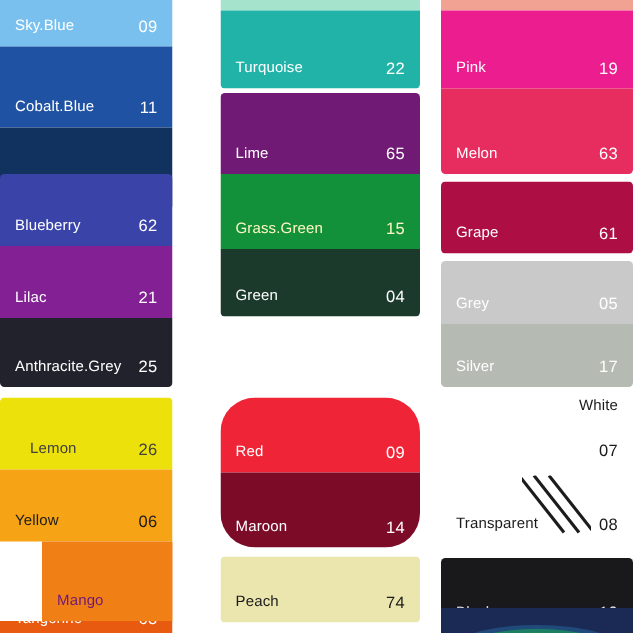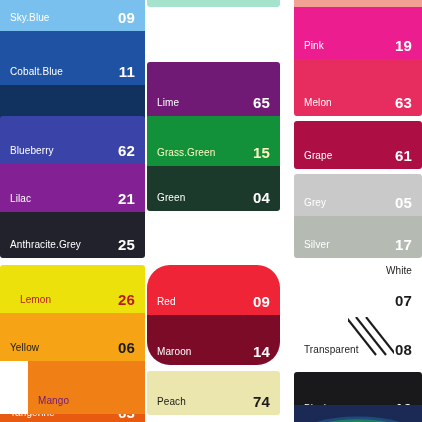--- a/index.html
+++ b/index.html
@@ -23,21 +23,21 @@
     background: #ffffff;
     overflow: hidden;
   }
 
   
   .column {
     position: absolute;
     top: 0;
     height: 422px;
   }
-  .col-0 { left: 0px;   width: 145px; border-radius: 23px; }
+  .col-0 { left: 0px;   width: 115px; border-radius: 23px; }
   .col-1 { left: 147px; width: 133px; }
   .col-2 { left: 294px; width: 128px; }
 
   
   .group {
     position: absolute;
     left: 0;
     width: 100%;
     border-radius: 3px;
     overflow: hidden;
@@ -56,23 +56,23 @@
   }
 
   .swatch-label {
     font-size: 10px;
     line-height: 12px;
     letter-spacing: 0.1px;
     white-space: nowrap;
     font-weight: 400;
   }
   .swatch-code {
-    font-size: 15px;
+    font-size: 11px;
     line-height: 12px;
-    font-weight: 700;
+    font-weight: 400;
     letter-spacing: 0.2px;
     white-space: nowrap;
   }
 
   
   .hatch {
     position: absolute;
     right: 28px;
     bottom: 6px;
     width: 46px;
@@ -124,41 +124,45 @@
         <div class="swatch" style="height: 48px; background: rgb(130, 32, 148); color: rgb(255, 255, 255);">
           <span class="swatch-label">Lilac</span>
           <span class="swatch-code">21</span>
         </div>
         <div class="swatch" style="height: 46px; background: rgb(34, 34, 44); color: rgb(255, 255, 255);">
           <span class="swatch-label">Anthracite.Grey</span>
           <span class="swatch-code">25</span>
         </div>
       </div>
       <div class="group" style="top: 265px;">
-        <div class="swatch" style="height: 48px; background: rgb(236, 225, 11); color: #b91c1c; padding-left: 20px;">
+        <div class="swatch" style="height: 48px; background: rgb(236, 225, 11); color: #404040; padding-left: 20px;">
           <span class="swatch-label">Lemon</span>
           <span class="swatch-code">26</span>
         </div>
         <div class="swatch" style="height: 48px; background: rgb(246, 164, 21); color: rgb(27, 27, 27);">
           <span class="swatch-label">Yellow</span>
           <span class="swatch-code">06</span>
         </div>
         <div class="swatch" style="height: 53px; background: rgb(240, 127, 22); color: #701a75; margin-left: 28px;">
           <span class="swatch-label">Mango</span>
           <span class="swatch-code">64</span>
         </div>
         <div class="swatch" style="height: 12px; background: rgb(231, 90, 16); color: rgb(255, 255, 255);">
           <span class="swatch-label">Tangerine</span>
           <span class="swatch-code">63</span>
         </div>
       </div>
     </div>
     <div class="column col-1">
       <div class="group" style="top: -9px;">
         <div class="swatch" style="height: 16px; background: rgb(166, 227, 205); color: rgb(255, 255, 255);"></div>
+        <div class="swatch" style="height: 52px; background: rgb(34, 179, 168); color: rgb(255, 255, 255);">
+          <span class="swatch-label">Turquoise</span>
+          <span class="swatch-code">22</span>
+        </div>
       </div>
       <div class="group" style="top: 62px;">
         <div class="swatch" style="height: 54px; background: #701a75; color: rgb(255, 255, 255);">
           <span class="swatch-label">Lime</span>
           <span class="swatch-code">65</span>
         </div>
         <div class="swatch" style="height: 50px; background: rgb(18, 144, 58); color: #fef9c3;">
           <span class="swatch-label">Grass.Green</span>
           <span class="swatch-code">15</span>
         </div>

